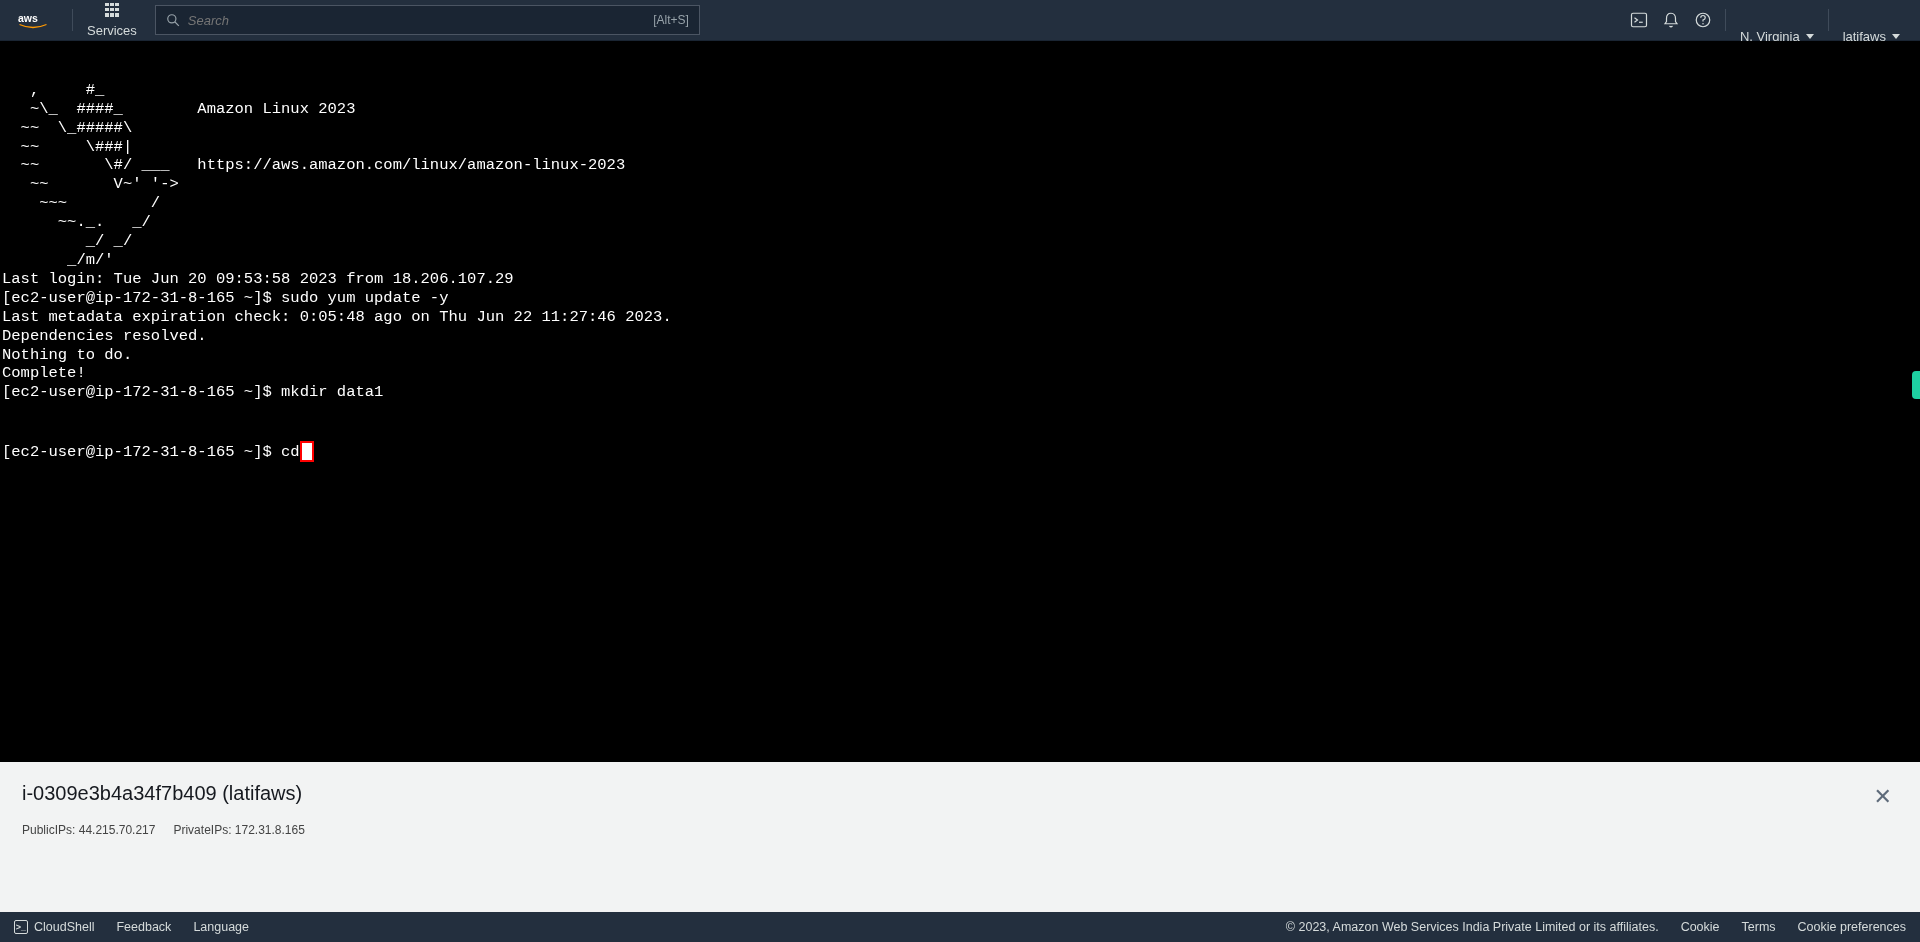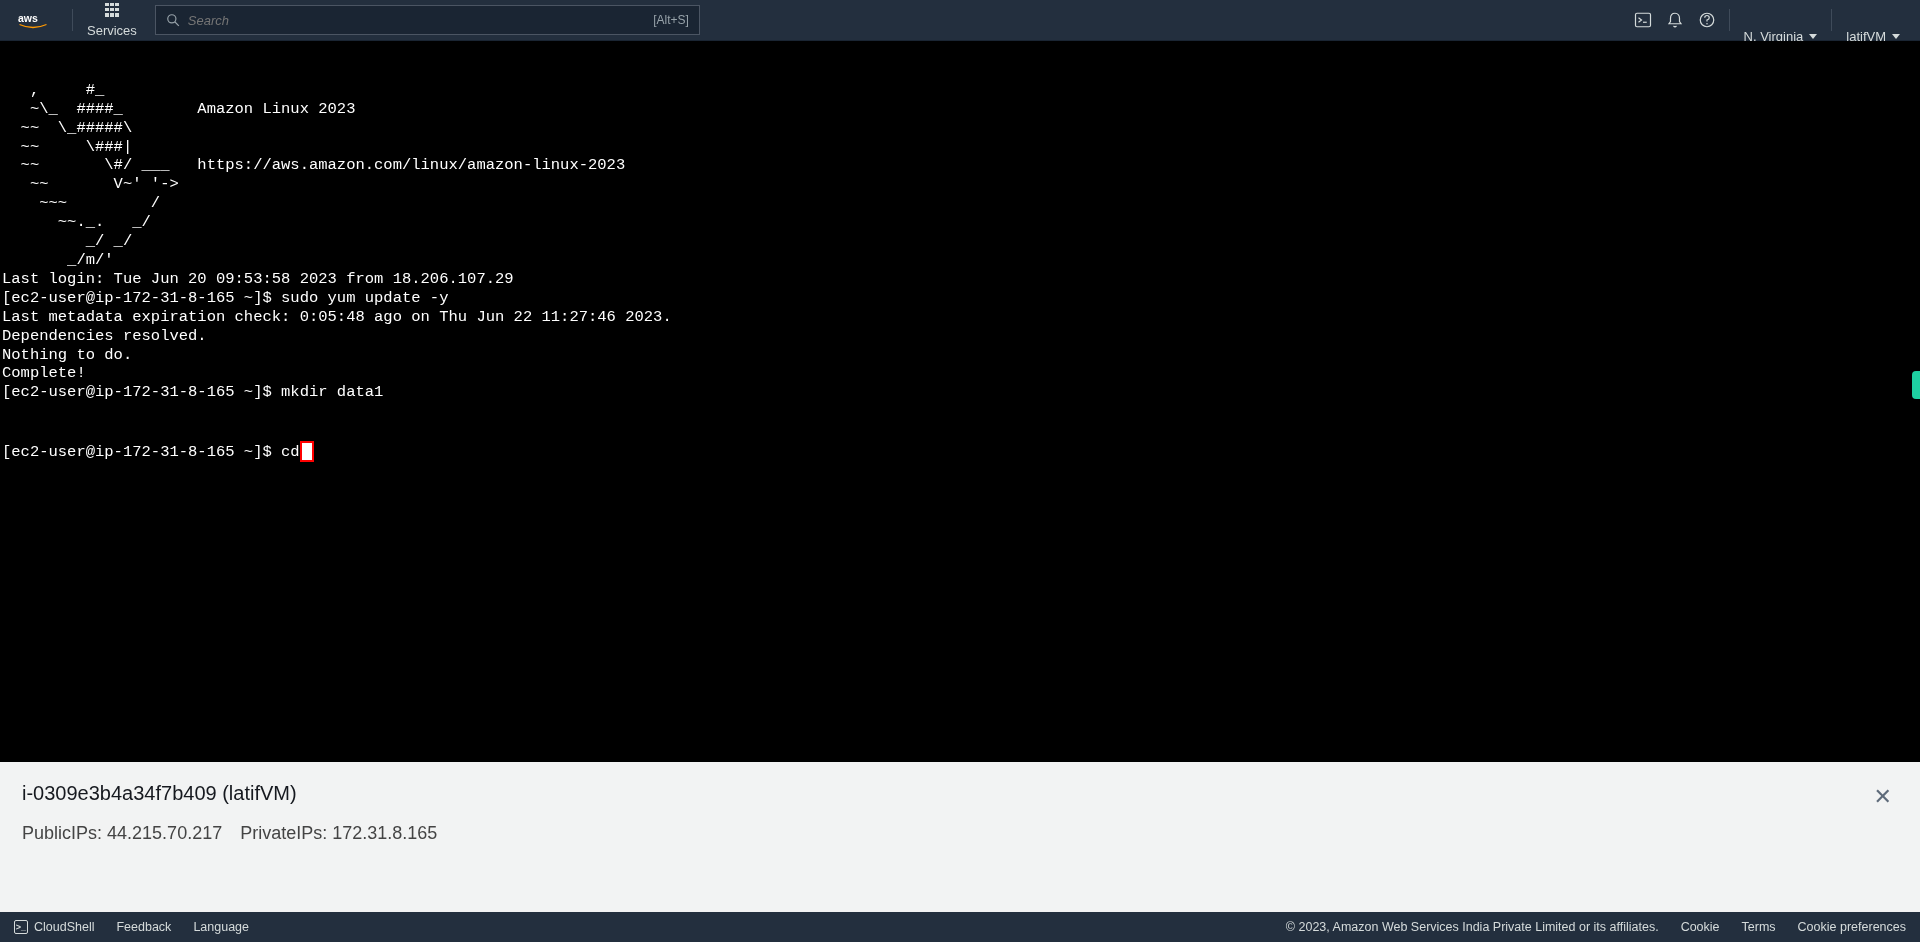--- a/index.html
+++ b/index.html
@@ -100,21 +100,21 @@
       padding: 20px 22px 30px 22px;
       display:flex;
       gap:20px;
       align-items:flex-start;
       flex: 0 0 150px;
     }
     .infopanel .body { flex:1; }
     .infopanel h1 {
       font-size: 20px; font-weight: 400; margin-bottom: 18px; color:#16191f;
     }
-    .ipline { font-size: 18px; color:#444; display:flex; gap:18px; }
+    .ipline { font-size: 12px; color:#444; display:flex; gap:18px; }
     .close-x {
       font-size: 22px; color:#5f6b7a; cursor:pointer; line-height:1;
       padding:4px 6px;
     }
     
     .bottombar {
       height: 30px;
       background: #232f3e;
       display:flex;
       align-items:center;
@@ -183,34 +183,34 @@
         <circle cx="12" cy="17" r="1" fill="#d5dbdb"></circle>
       </svg>
   </div>
   <div class="sep"></div>
   <div class="textbtn">
     <span>N. Virginia</span>
     <span class="caret"></span>
   </div>
   <div class="sep"></div>
   <div class="textbtn">
-    <span>latifVM</span>
+    <span>latifaws</span>
     <span class="caret"></span>
   </div>
 </div>
 
 <div class="terminal">
   <div id="term-lines"><div class="term-line">   ,     #_</div><div class="term-line">   ~\_  ####_        Amazon Linux 2023</div><div class="term-line">  ~~  \_#####\</div><div class="term-line">  ~~     \###|</div><div class="term-line">  ~~       \#/ ___   https://aws.amazon.com/linux/amazon-linux-2023</div><div class="term-line">   ~~       V~' '-&gt;</div><div class="term-line">    ~~~         /</div><div class="term-line">      ~~._.   _/</div><div class="term-line">         _/ _/</div><div class="term-line">       _/m/'</div><div class="term-line">Last login: Tue Jun 20 09:53:58 2023 from 18.206.107.29</div><div class="term-line">[ec2-user@ip-172-31-8-165 ~]$ sudo yum update -y</div><div class="term-line">Last metadata expiration check: 0:05:48 ago on Thu Jun 22 11:27:46 2023.</div><div class="term-line">Dependencies resolved.</div><div class="term-line">Nothing to do.</div><div class="term-line">Complete!</div><div class="term-line">[ec2-user@ip-172-31-8-165 ~]$ mkdir data1</div></div>
   <div class="term-line"><span>[ec2-user@ip-172-31-8-165 ~]$ cd</span><span class="cursor-block"></span></div>
   <div class="side-tab"></div>
 </div>
 
 <div class="infopanel">
   <div class="body">
-    <h1>i-0309e3b4a34f7b409 (latifVM)</h1>
+    <h1>i-0309e3b4a34f7b409 (latifaws)</h1>
     <div class="ipline">
       <span><span>PublicIPs:</span> <span>44.215.70.217</span></span>
       <span><span>PrivateIPs:</span> <span>172.31.8.165</span></span>
     </div>
   </div>
   <div class="close-x">✕</div>
 </div>
 
 <div class="bottombar">
   <div class="cswrap link">

